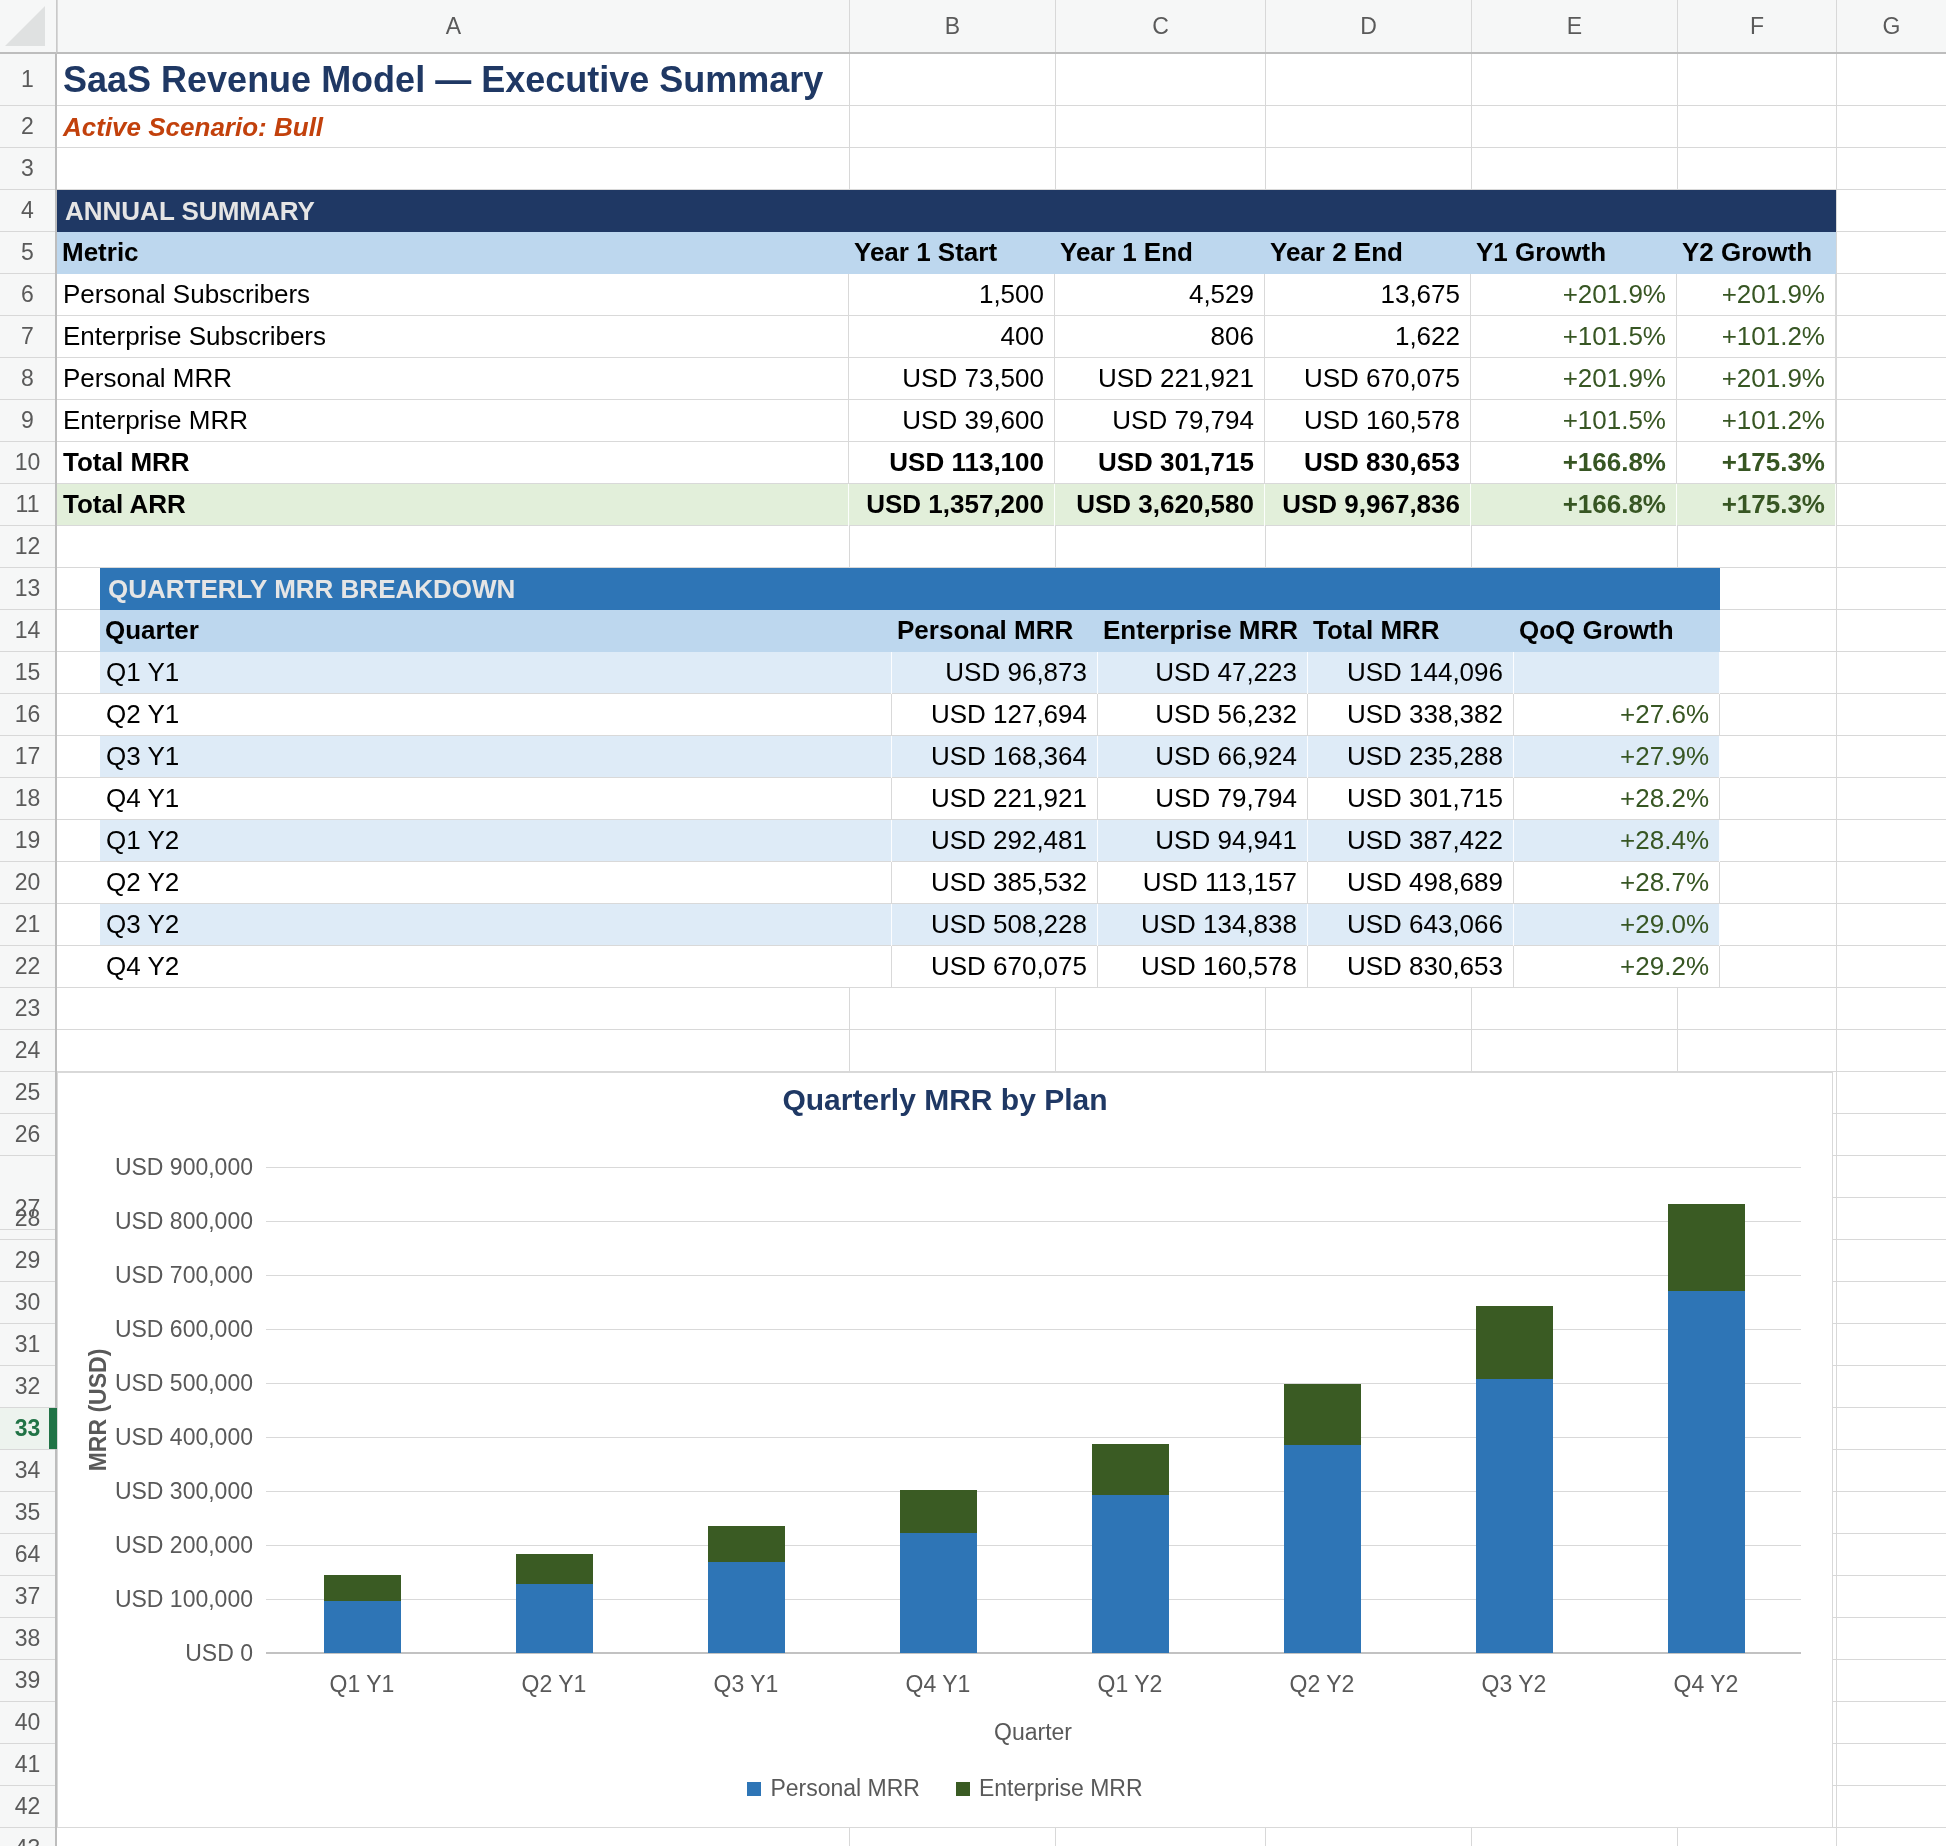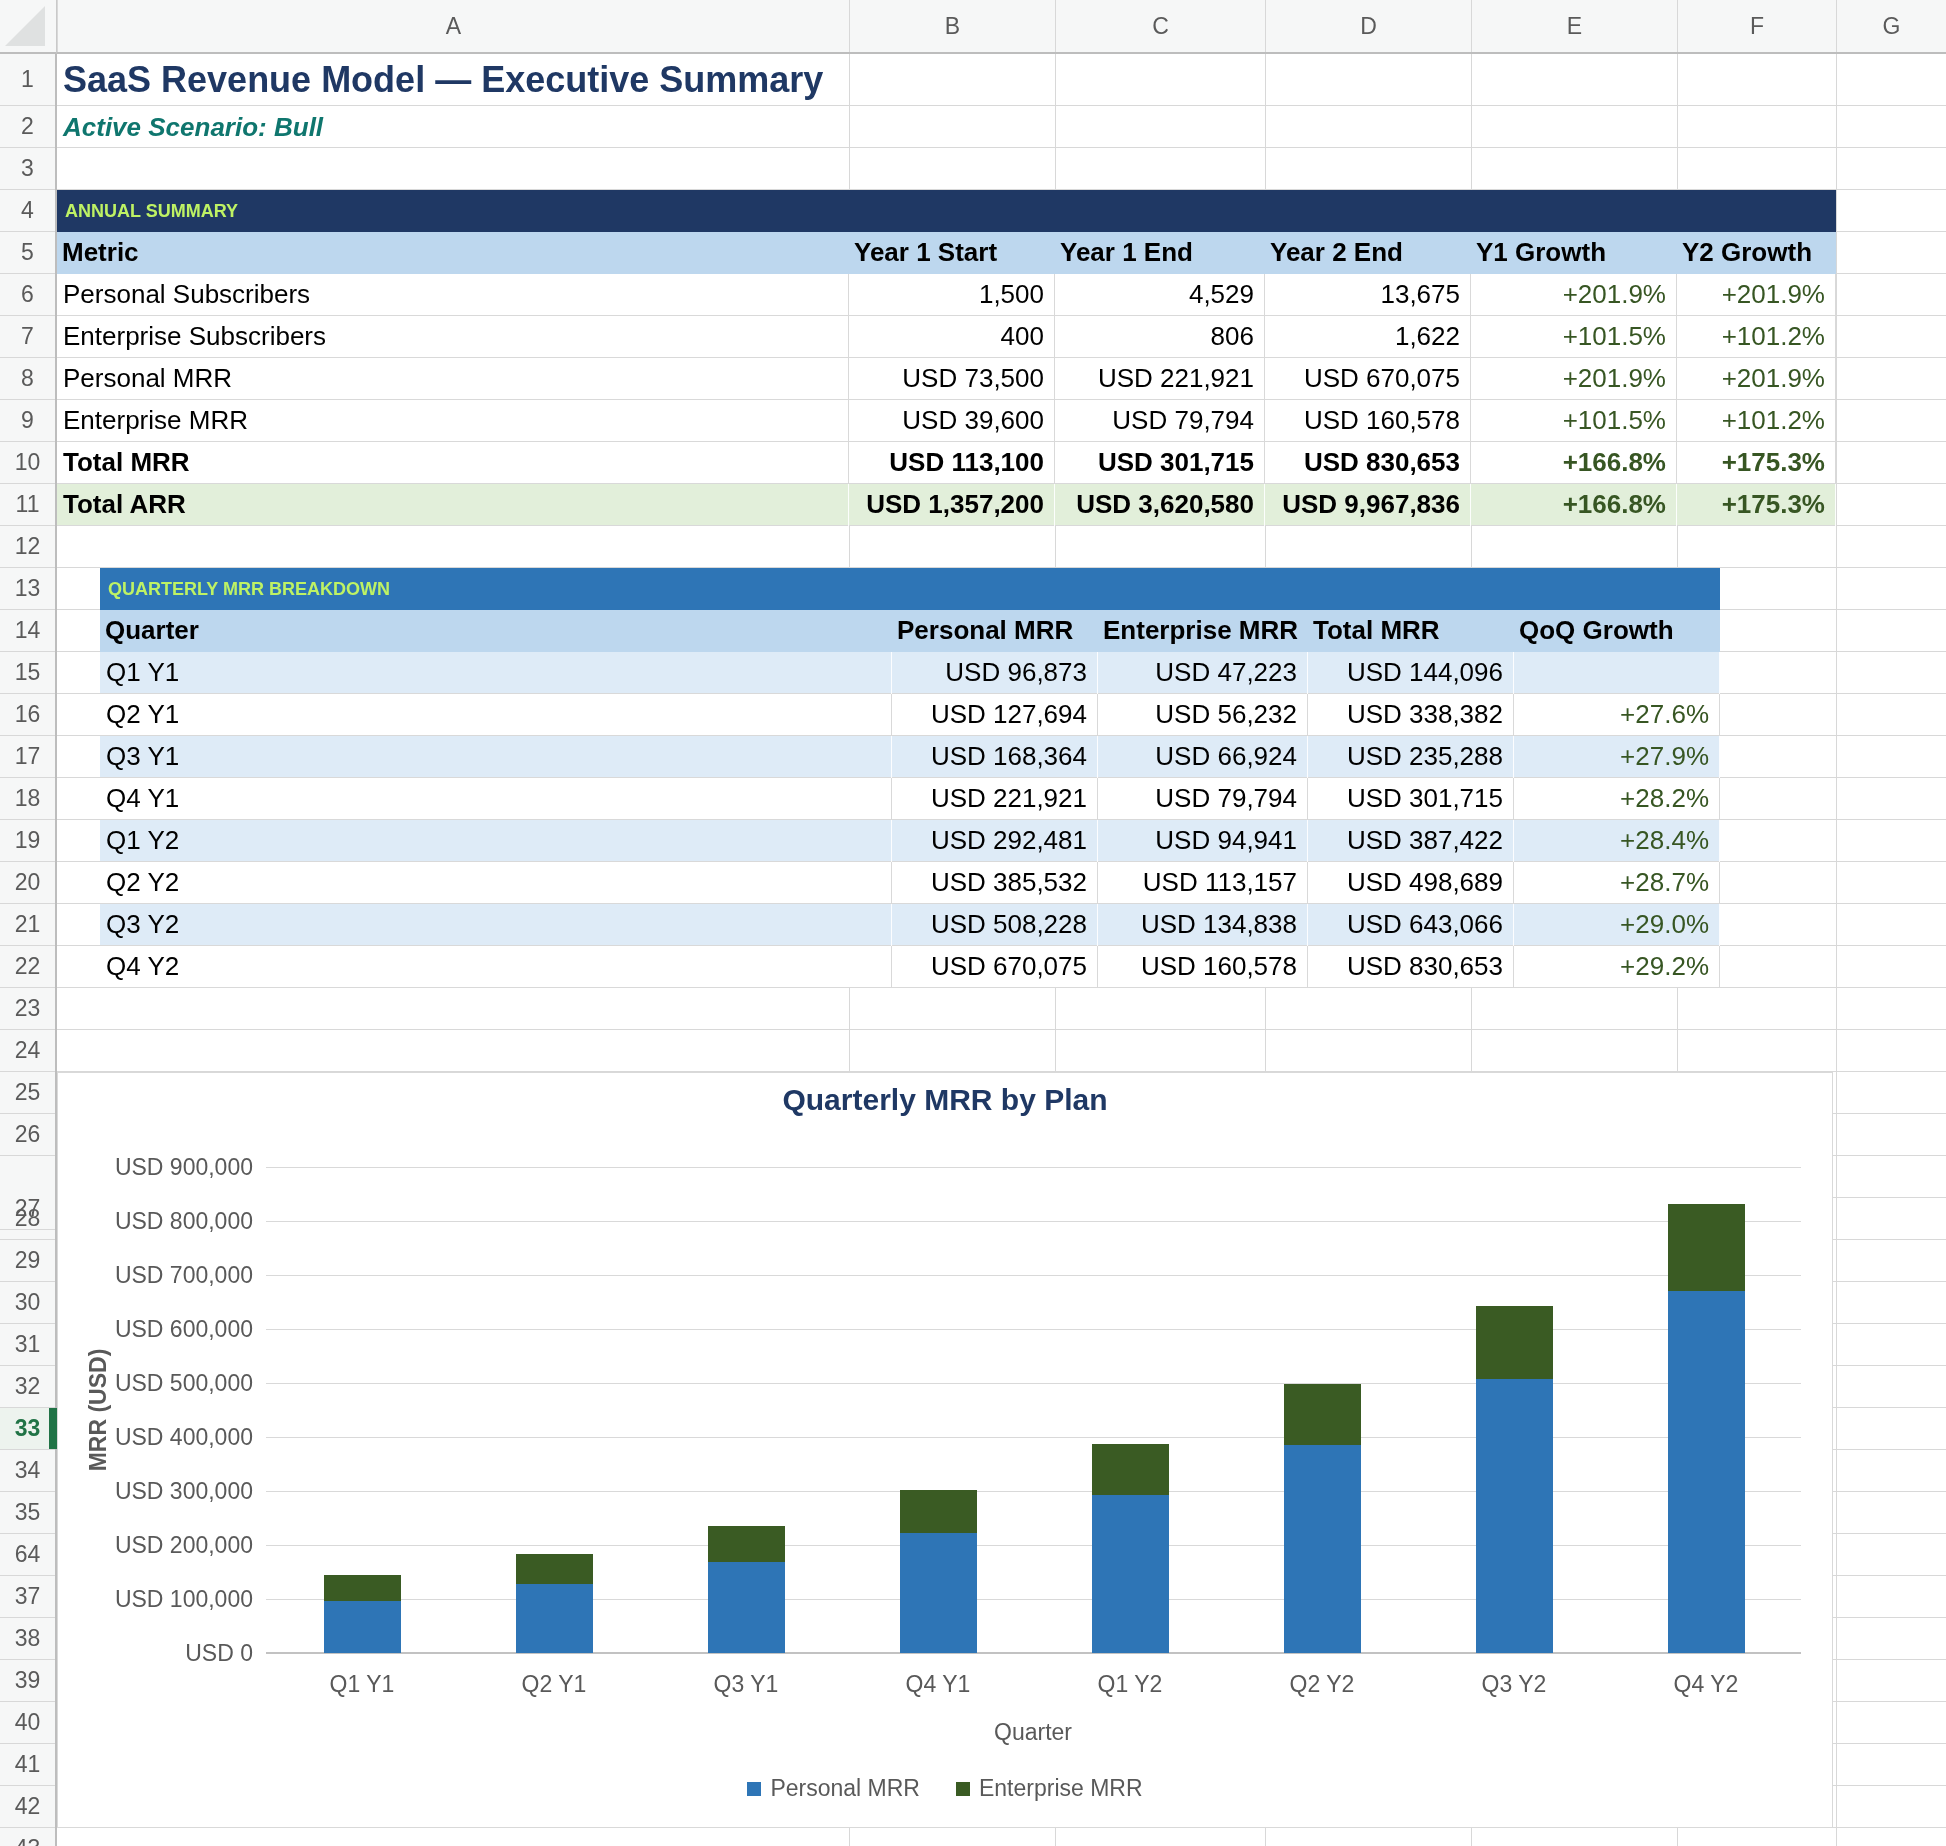--- a/index.html
+++ b/index.html
@@ -25,26 +25,26 @@
 
   
   .hgrid{position:absolute;left:57px;top:64px;width:1889px;height:1782px;z-index:1;
          background:repeating-linear-gradient(to bottom,transparent 0 41px,#D8D8D8 41px 42px);}
   .vline{position:absolute;top:54px;height:1792px;width:1px;background:#D8D8D8;z-index:1;}
 
   
   .cell-a1{position:absolute;left:63px;top:54px;height:52px;line-height:52px;font-size:36px;
            font-weight:bold;color:#1F3864;white-space:nowrap;z-index:2;}
   .cell-a2{position:absolute;left:63px;top:106px;height:42px;line-height:42px;font-size:26px;
-           font-weight:bold;font-style:italic;color:#0f766e;white-space:nowrap;z-index:2;}
+           font-weight:bold;font-style:italic;color:#c2410c;white-space:nowrap;z-index:2;}
 
   
   .table{position:absolute;z-index:2;}
   .trow{display:flex;height:42px;box-sizing:border-box;}
-  .section{height:42px;line-height:42px;color:#bef264;font-weight:bold;font-size:18px;
+  .section{height:42px;line-height:42px;color:#e5e5e5;font-weight:bold;font-size:26px;
            padding-left:8px;box-sizing:border-box;}
   .section.dark{background:#1F3864;}
   .section.blue{background:#2E75B6;}
   .tcell{box-sizing:border-box;height:42px;line-height:41px;font-size:26px;color:#000;
          white-space:nowrap;overflow:hidden;}
   .tcell.first{padding-left:6px;text-align:left;}
   .tcell.hdr{font-weight:bold;background:#BDD7EE;text-align:left;padding-left:5px;}
   .tcell.val{text-align:right;padding-right:10px;}
   .tcell.green{color:#375623;}
   .trow.bold .tcell{font-weight:bold;}

